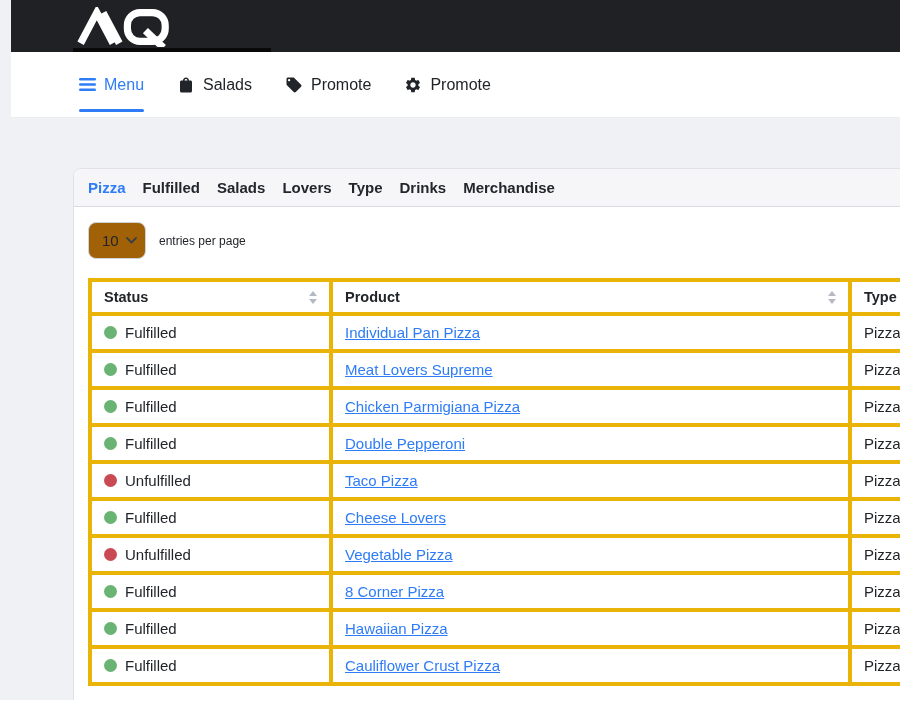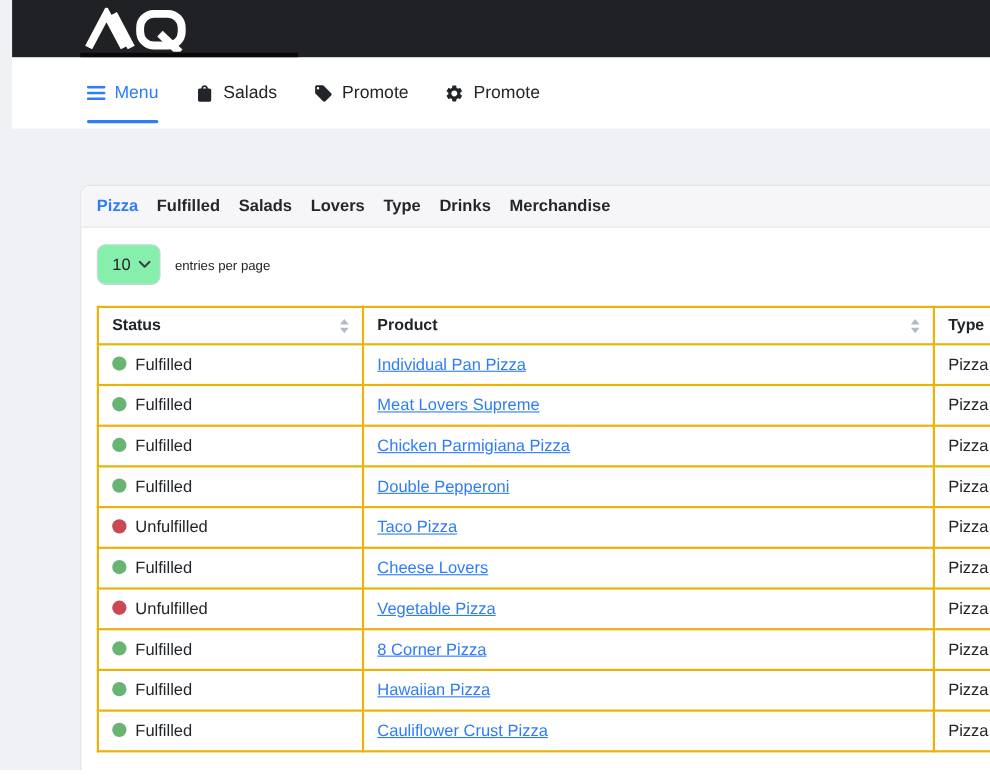--- a/index.html
+++ b/index.html
@@ -23,27 +23,27 @@
   .content { padding:50px 0 0 62px; }
   .card { width:1100px; background:#ffffff; border:1px solid #dfe2e7; border-radius:8px; }
   .card-header { background:#f6f6f8; border-bottom:1px solid #d9dce1; border-radius:8px 8px 0 0; padding:10px 14px; display:flex; gap:17px; }
   .tab { font-size:15px; font-weight:700; color:#23272c; cursor:pointer; white-space:nowrap; }
   .tab.active { color:var(--accent); }
   .card-body { padding:15px 14px; }
 
   
   .page-size-row { display:flex; align-items:center; gap:13px; margin-bottom:19px; }
   .select-wrap { position:relative; display:inline-block; }
-  .select-wrap select { appearance:none; -webkit-appearance:none; width:58px; height:37px; border:1px solid #cfd4da; border-radius:8px; background:#86efac; font-size:15px; color:#212529; padding:0 24px 0 13px; font-family:inherit; cursor:pointer; }
+  .select-wrap select { appearance:none; -webkit-appearance:none; width:58px; height:37px; border:1px solid #cfd4da; border-radius:8px; background:#a16207; font-size:15px; color:#212529; padding:0 24px 0 13px; font-family:inherit; cursor:pointer; }
   .select-wrap .chev { position:absolute; right:9px; top:15px; pointer-events:none; }
   .entries-label { font-size:12px; color:#212529; }
 
   
   table { border-collapse:collapse; table-layout:fixed; width:1060px; font-size:15px; }
-  th, td { border:2px solid #eab308; padding:0 12px; text-align:left; color:#212529; }
+  th, td { border:4px solid #eab308; padding:0 12px; text-align:left; color:#212529; }
   th { height:34px; font-size:14.5px; font-weight:700; cursor:pointer; }
   td { height:37px; }
   .th-inner { display:flex; align-items:center; justify-content:space-between; }
   .sort { display:flex; flex-direction:column; gap:3px; align-items:center; }
   .tri-up { width:0; height:0; border-left:4px solid transparent; border-right:4px solid transparent; border-bottom:5px solid #b4bac1; }
   .tri-down { width:0; height:0; border-left:4px solid transparent; border-right:4px solid transparent; border-top:5px solid #b4bac1; }
   .status-dot { display:inline-block; width:13px; height:13px; border-radius:50%; margin-right:8px; vertical-align:-1px; }
   .product-link { color:var(--accent); text-decoration:underline; }
   .table-footer { margin-top:16px; font-size:15px; color:#212529; }
 </style>

